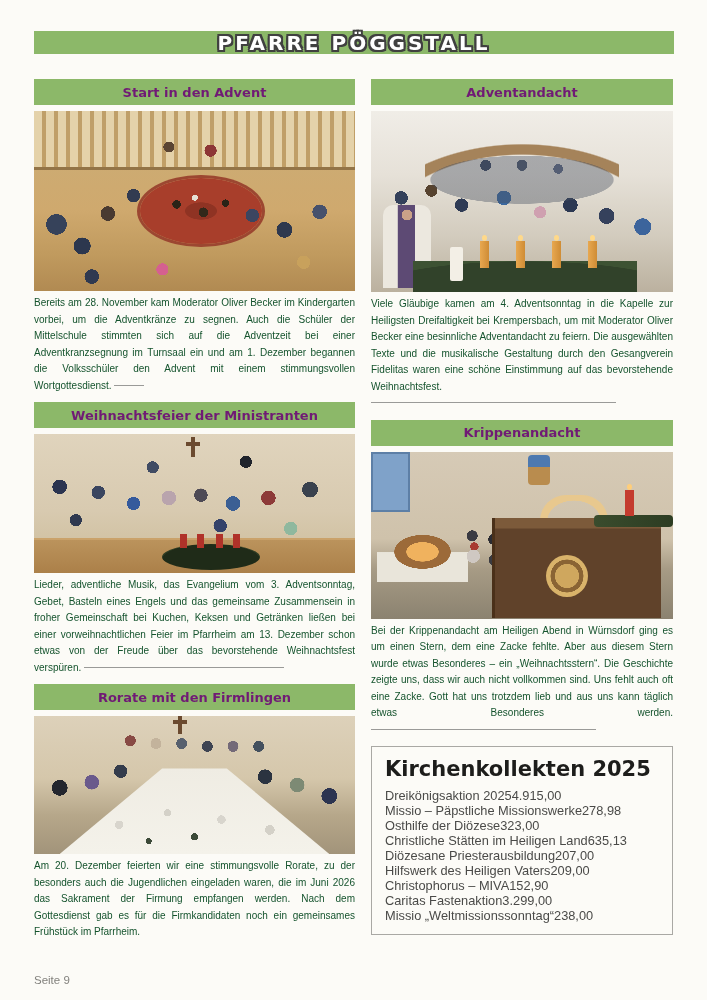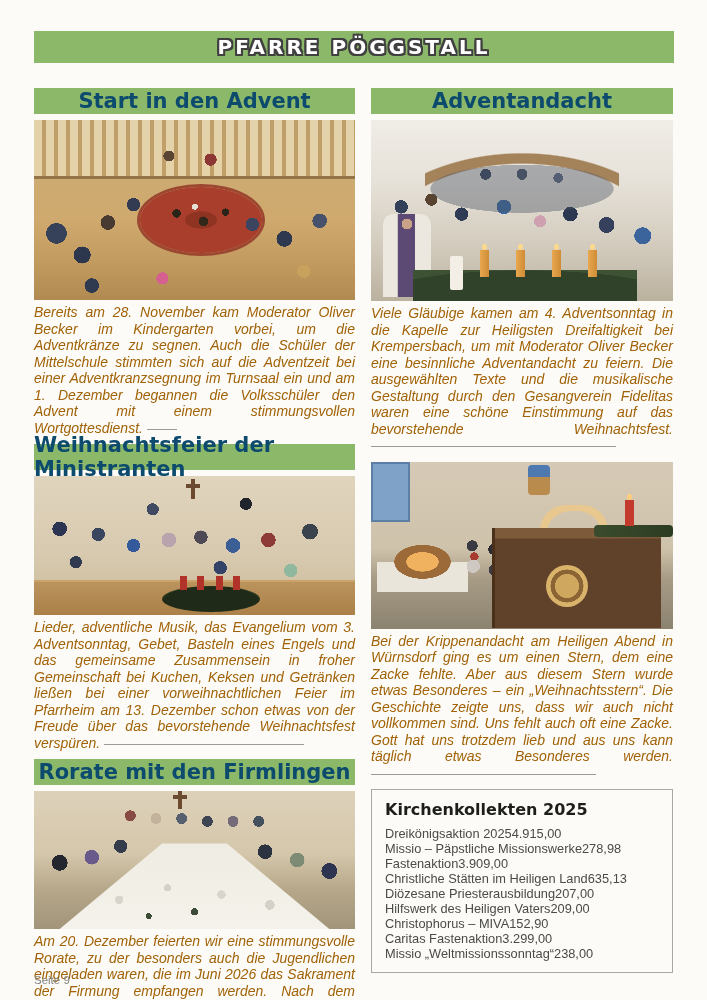--- a/index.html
+++ b/index.html
@@ -1,36 +1,36 @@
 <!DOCTYPE html>
 <html lang="de"><head>
 <meta charset="utf-8">
 <style>
   * { margin:0; padding:0; box-sizing:border-box; }
   html,body { width:707px; height:1000px; }
   body { background:#fcfbf7; font-family:"Liberation Sans", sans-serif; overflow:hidden; }
   .page { position:relative; width:707px; height:1000px; padding:31px 33px 0 34px; }
 
   
-  .banner { height:32px; background:#8cb869; display:flex; align-items:center; justify-content:center; margin-bottom:25px; }
+  .banner { height:23px; background:#8cb869; display:flex; align-items:center; justify-content:center; margin-bottom:25px; }
   .banner-title {
     color:#ffffff; font-family:"DejaVu Sans", sans-serif; font-weight:bold; font-size:20px; letter-spacing:3px;
     text-shadow:-2px -2px 0 #404040, 2px -2px 0 #404040, -2px 2px 0 #404040, 2px 2px 0 #404040,
                  0 -2px 0 #404040, 0 2px 0 #404040, -2px 0 0 #404040, 2px 0 0 #404040;
   }
 
   
   .cols { display:flex; gap:16px; }
   .col-left  { width:321px; }
   .col-right { width:302px; }
 
   .hbar { height:26px; background:#8cb869; display:flex; align-items:center; justify-content:center; margin-bottom:6px; }
-  .hbar span { font-family:"DejaVu Sans", sans-serif; font-weight:bold; font-size:21px; color:#0c4a6e; }
-
-  .para { font-size:14px; line-height:16.5px; color:#a16207; text-align:justify; margin:0 0 8px 0; hyphens:auto;font-style:italic; }
+  .hbar span { font-family:"DejaVu Sans", sans-serif; font-weight:bold; font-size:13px; color:#701a75; }
+
+  .para { font-size:10px; line-height:16.5px; color:#14532d; text-align:justify; margin:0 0 8px 0; hyphens:auto; }
   .endrule { display:inline-block; border-bottom:1px solid #9a9a98; height:1px; vertical-align:3px; }
 
   
   .photo { position:relative; overflow:hidden; margin-bottom:4px; background:#cbb893; }
   .ph-layer { position:absolute; }
 
   
   .photo1 { height:180px; background:linear-gradient(180deg,#c3ab7e 0%,#cdab72 30%,#cfa96e 55%,#c09a5e 80%,#b18a52 100%); }
   .ph1-rail { left:0; top:0; width:100%; height:33%;
     background:repeating-linear-gradient(90deg,#ead9b3 0 8px,#bf9e66 8px 12px);
@@ -166,21 +166,21 @@
       radial-gradient(circle 13px at 92% 58%, #2c3450 0 60%, transparent 61%),
       radial-gradient(circle 9px at 30% 18%, #884a44 0 60%, transparent 61%),
       radial-gradient(circle 9px at 38% 20%, #c3b39c 0 60%, transparent 61%),
       radial-gradient(circle 9px at 46% 20%, #57606e 0 60%, transparent 61%),
       radial-gradient(circle 9px at 54% 22%, #3e4452 0 60%, transparent 61%),
       radial-gradient(circle 9px at 62% 22%, #746a78 0 60%, transparent 61%),
       radial-gradient(circle 9px at 70% 22%, #44505e 0 60%, transparent 61%); }
 
   
   .kbox { border:1px solid #a9a8a4; background:#fcfbf7; padding:10px 13px 11px 13px; margin-top:6px; }
-  .ktitle { font-family:"DejaVu Sans", sans-serif; font-weight:bold; font-size:16px; color:#1d1d1b; margin-bottom:7px; }
+  .ktitle { font-family:"DejaVu Sans", sans-serif; font-weight:bold; font-size:21px; color:#1d1d1b; margin-bottom:7px; }
   .krow { display:flex; justify-content:flex-start; font-size:12.8px; line-height:15px; color:#4a4a48; }
   .klabel { text-align:left; }
   .kamount { text-align:right; }
 
   .footer { position:absolute; left:34px; bottom:14px; font-size:11.5px; color:#82817d; }
 </style>
 </head>
 <body>
 
 <div class="page">
@@ -238,20 +238,23 @@
         <div class="ph-layer ph2-priest"></div>
         <div class="ph-layer ph2-garland"></div>
         <div class="ph-layer ph2-white-candle"></div>
         <div class="ph-layer ph2-candle ph2-c1"></div>
         <div class="ph-layer ph2-candle ph2-c2"></div>
         <div class="ph-layer ph2-candle ph2-c3"></div>
         <div class="ph-layer ph2-candle ph2-c4"></div>
       </div>
       <p class="para"><span>Viele Gläubige kamen am 4. Adventsonntag in die Kapelle zur Heiligsten Dreifaltigkeit bei Krempersbach, um mit Moderator Oliver Becker eine besinnliche Adventandacht zu feiern. Die ausgewählten Texte und die musikalische Gestaltung durch den Gesangverein Fidelitas waren eine schöne Einstimmung auf das bevorstehende Weihnachtsfest.</span> <span class="endrule" style="width:245px"></span></p>
 
+      <div class="hbar">
+        <span>Krippenandacht</span>
+      </div>
       <div class="photo photo4">
         <div class="ph-layer ph4-window"></div>
         <div class="ph-layer ph4-statue"></div>
         <div class="ph-layer ph4-krippe"></div>
         <div class="ph-layer ph4-people"></div>
         <div class="ph-layer ph4-arch-deco"></div>
         <div class="ph-layer ph4-altar"></div>
         <div class="ph-layer ph4-emblem"></div>
         <div class="ph-layer ph4-garland"></div>
         <div class="ph-layer ph4-candle"></div>
@@ -263,22 +266,22 @@
         <div>
             <div class="krow">
               <span class="klabel">Dreikönigsaktion 2025</span>
               <span class="kamount">4.915,00</span>
             </div>
             <div class="krow">
               <span class="klabel">Missio – Päpstliche Missionswerke</span>
               <span class="kamount">278,98</span>
             </div>
             <div class="krow">
-              <span class="klabel">Fastenaktion</span>
-              <span class="kamount">3.909,00</span>
+              <span class="klabel">Osthilfe der Diözese</span>
+              <span class="kamount">323,00</span>
             </div>
             <div class="krow">
               <span class="klabel">Christliche Stätten im Heiligen Land</span>
               <span class="kamount">635,13</span>
             </div>
             <div class="krow">
               <span class="klabel">Diözesane Priesterausbildung</span>
               <span class="kamount">207,00</span>
             </div>
             <div class="krow">

